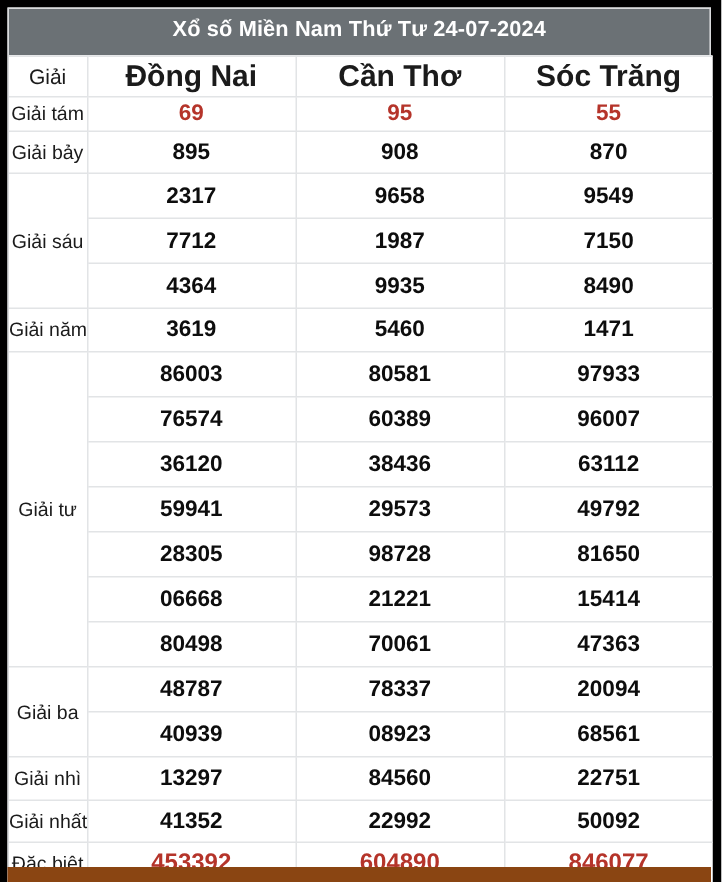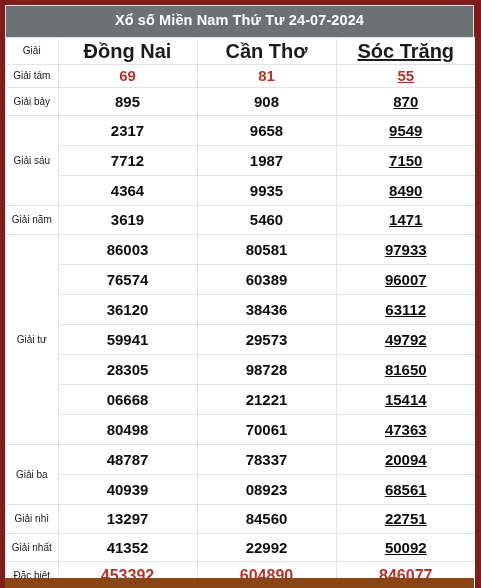--- a/index.html
+++ b/index.html
@@ -10,21 +10,21 @@
   body {
     width: 481px;
     height: 588px;
     font-family: "Liberation Sans", sans-serif;
     overflow: hidden;
   }
   #page-root {
     width: 481px;
     height: 588px;
     position: relative;
-    background: #7f1d1d;
+    background: #000000;
     box-sizing: border-box;
   }
   .result-card {
     position: absolute;
     left: 5px;
     top: 5px;
     width: 469px;
     background: #ffffff;
     border: 1px solid #d8dadc;
     box-sizing: border-box;
@@ -53,39 +53,38 @@
     padding: 0;
     text-align: center;
     vertical-align: middle;
     background: #ffffff;
   }
   table.lottery td:first-child, table.lottery th:first-child {
     border-left: none;
   }
   table.lottery td:last-child, table.lottery th:last-child {
     border-right: none;
-    text-decoration: underline;
   }
 
   th.province {
     font-size: 20px;
     font-weight: bold;
     color: #1b1b1b;
     height: 26px;
     line-height: 26px;
   }
   th.hdr-label {
-    font-size: 10px;
+    font-size: 14px;
     font-weight: normal;
     color: #1b1b1b;
     height: 26px;
     line-height: 26px;
   }
   td.prize-label {
-    font-size: 10px;
+    font-size: 13px;
     color: #1b1b1b;
     font-weight: normal;
     white-space: nowrap;
   }
   td.numcell {
     font-size: 15px;
     font-weight: bold;
     color: #0d0d0d;
     height: 29px;
     line-height: 29px;
@@ -135,21 +134,21 @@
           <th class="hdr-label">Giải</th>
           <th class="province">Đồng Nai</th>
           <th class="province">Cần Thơ</th>
           <th class="province">Sóc Trăng</th>
         </tr>
       </thead>
       <tbody id="table-body">
           <tr class="r-tam">
             <td class="prize-label" rowspan="1">Giải tám</td>
             <td class="numcell red">69</td>
-            <td class="numcell red">81</td>
+            <td class="numcell red">95</td>
             <td class="numcell red">55</td>
           </tr>
           <tr class="r-bay">
             <td class="prize-label" rowspan="1">Giải bảy</td>
             <td class="numcell">895</td>
             <td class="numcell">908</td>
             <td class="numcell">870</td>
           </tr>
           <tr>
             <td class="prize-label" rowspan="3">Giải sáu</td>

